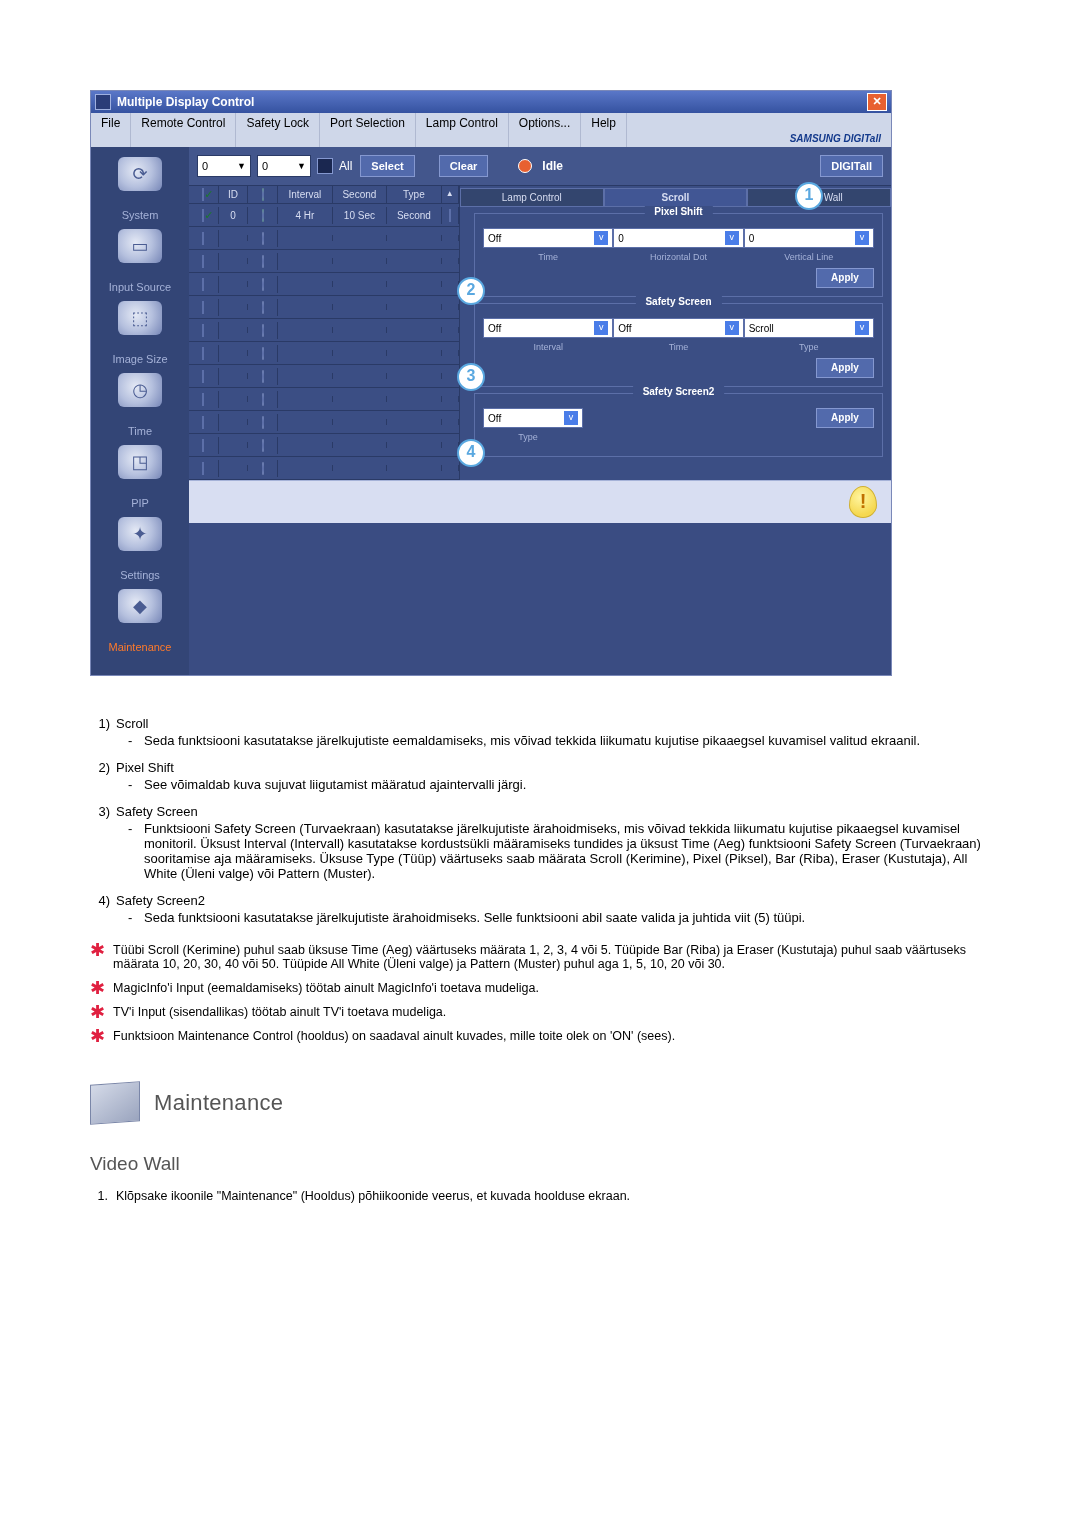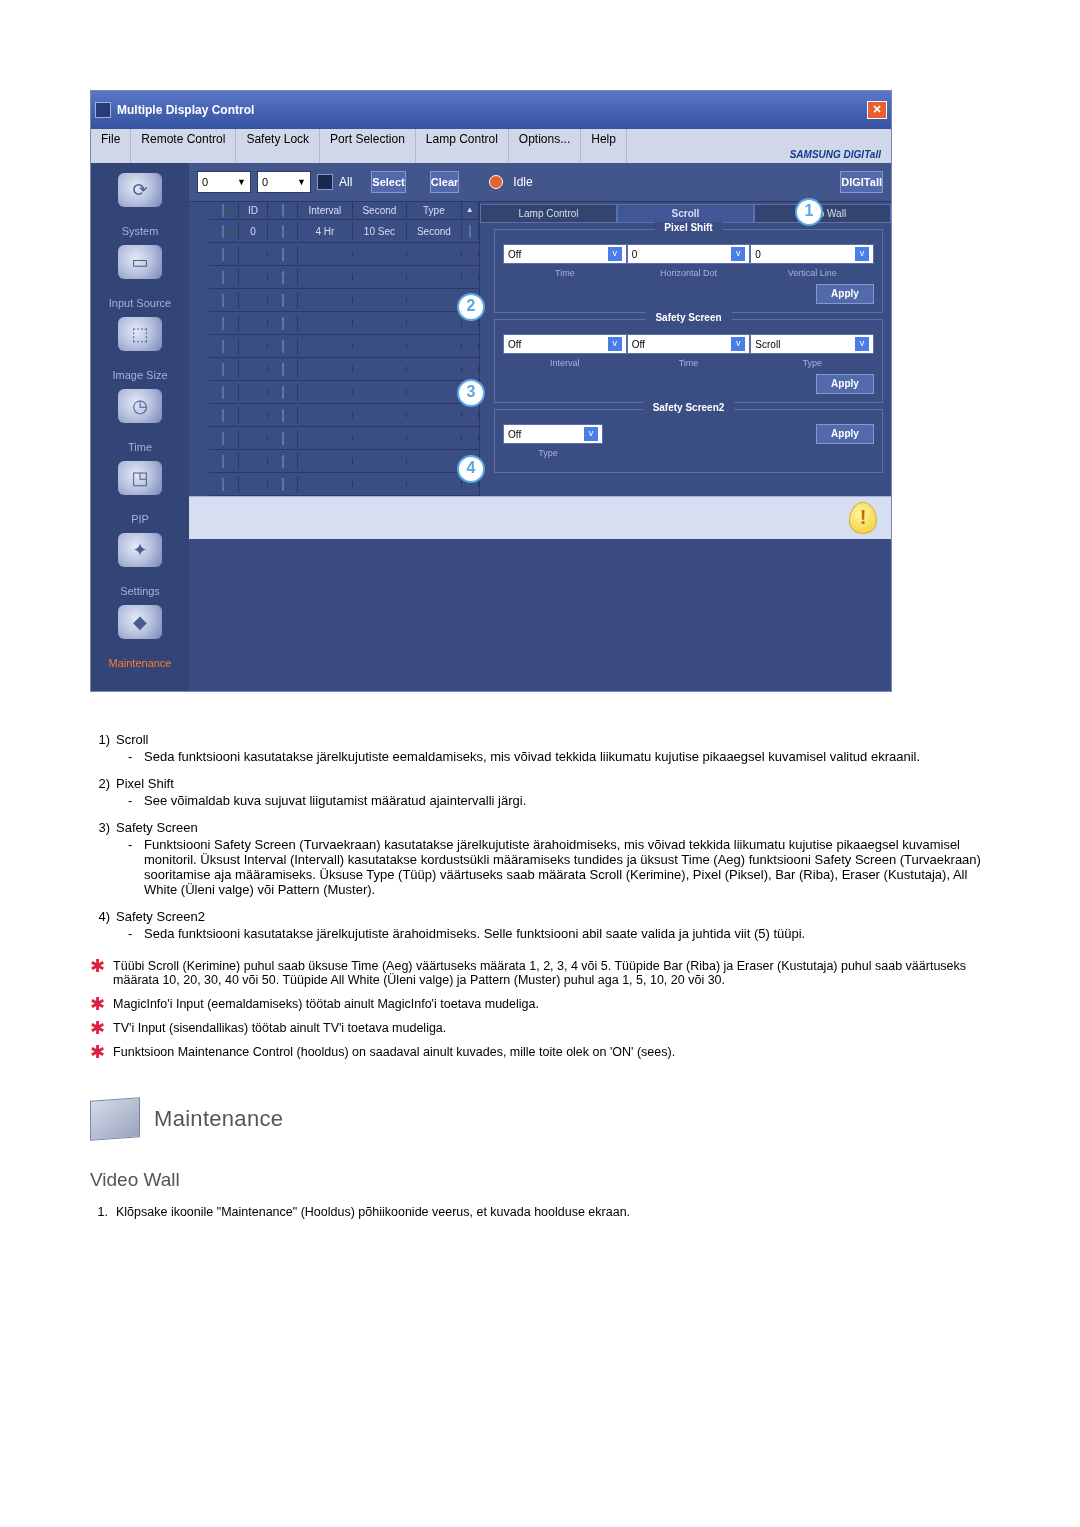--- a/index.html
+++ b/index.html
@@ -22,21 +22,21 @@
   }
   .titlebar {
     display: flex;
     align-items: center;
     justify-content: space-between;
     height: 22px;
     background: linear-gradient(#5a77c8, #3552a0);
     color: #fff;
     font-size: 12px;
     font-weight: bold;
-    padding: 8px 4px;
+    padding: 0 4px;
   }
   .titlebar .left {
     display: flex;
     align-items: center;
     gap: 6px;
   }
   .title-icon {
     width: 14px; height: 14px; background: #2a3c78; border: 1px solid #9fb0e0;
     display: inline-block;
   }
@@ -121,51 +121,50 @@
     display: flex;
     align-items: center;
     justify-content: space-between;
     border: 1px solid #2a3a66;
   }
   .combo .caret { font-size: 9px; color: #000; }
   .chk {
     width: 14px; height: 14px; background: #1a2750; border: 1px solid #8598d0;
     display: inline-block;
   }
-  .topbar .label-all { color: #fff; font-size: 12px; margin-right: 13px; }
+  .topbar .label-all { color: #fff; font-size: 12px; margin-right: 2px; }
   .btn {
     height: 20px;
-    padding: 0 0;
+    padding: 0 10px;
     background: #526aac;
     border: 1px solid #8598d0;
     color: #fff;
     font-size: 11px;
     font-weight: bold;
     display: inline-flex;
     align-items: center;
   }
   .radio-dot {
     width: 12px; height: 12px; border-radius: 50%;
     background: #e86030; border: 1px solid #fff;
     display: inline-block;
     margin-right: 4px;
     vertical-align: middle;
   }
-  .idle-label { color: #fff; font-size: 12px; font-weight: normal; margin-right: 10px; }
+  .idle-label { color: #fff; font-size: 12px; font-weight: bold; margin-right: 10px; }
 
   .content {
     display: flex;
     padding: 0;
     background: #3b4e84;
   }
   .table-area {
     width: 270px;
     background: #3b4e84;
     border-right: 1px solid #2a3a66;
-    padding-left: 20px;
   }
   .thead {
     display: flex;
     font-size: 10px;
     color: #d8def2;
     background: #3b4e84;
     border-bottom: 1px solid #2a3a66;
   }
   .th, .td {
     padding: 3px 2px;

